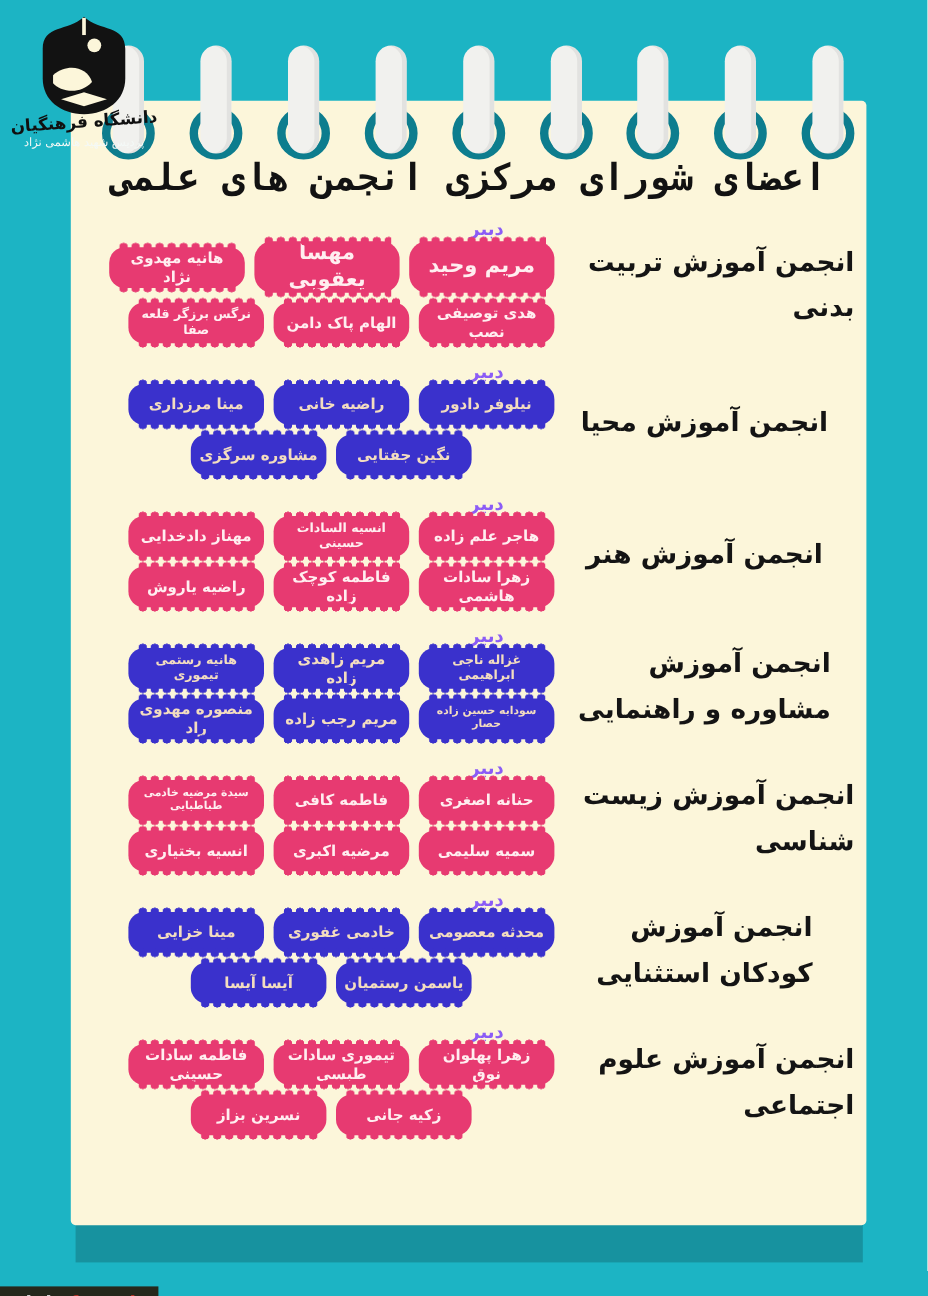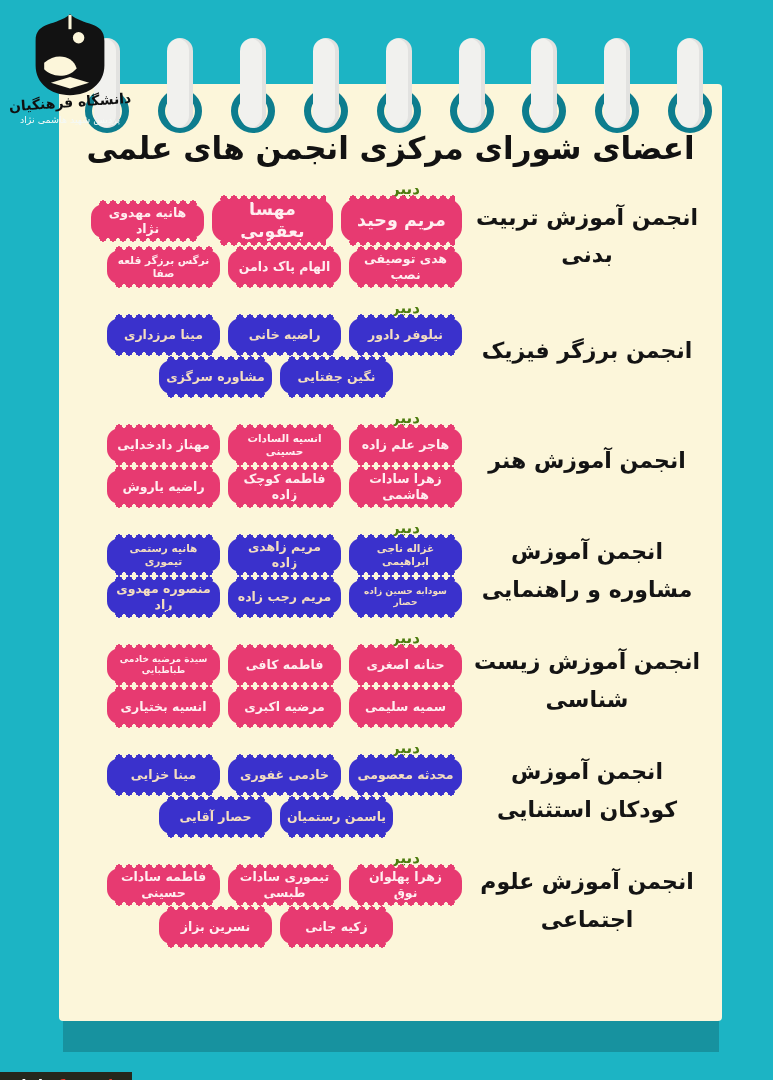--- a/index.html
+++ b/index.html
@@ -17,29 +17,29 @@
   .bar{position:absolute;width:26px;height:90px;background:#f1f1ee;border-radius:13px;top:38px;
        box-shadow:inset -4px 0 0 rgba(0,0,0,.06);}
 
   
   .logo{position:absolute;left:4px;top:12px;width:132px;z-index:4;text-align:center;}
   .logo svg{display:block;margin:0 auto;}
   .logo-uni{font-size:14px;font-weight:800;color:#101010;margin-top:-4px;transform:rotate(-4deg);}
   .logo-campus{font-size:9.5px;color:#f4f9f7;margin-top:4px;}
 
   
-  .main-title{margin:0 14px 14px 0;font-size:31px;font-weight:800;color:#121212;text-align:center;direction:rtl;}
+  .main-title{margin:0 14px 14px 0;font-size:31px;font-weight:800;color:#121212;text-align:center;direction:rtl;font-family:Liberation Mono, monospace;}
 
   
   .sections{display:flex;flex-direction:column;}
   .section{display:flex;direction:rtl;align-items:center;margin-bottom:7px;}
   .section-title{width:250px;flex:none;display:flex;align-items:center;justify-content:center;
-                 font-size:22px;font-weight:800;color:#141414;text-align:center;white-space:pre-line;line-height:1.7;}
+                 font-size:22px;font-weight:800;color:#141414;text-align:right;white-space:pre-line;line-height:1.7;}
   .pills-col{width:372px;flex:none;display:flex;flex-direction:column;align-items:flex-start;}
-  .secretary-label{width:113px;text-align:center;font-size:15px;font-weight:800;color:#4d7c0f;margin-bottom:1px;}
+  .secretary-label{width:113px;text-align:center;font-size:15px;font-weight:800;color:#8b5cf6;margin-bottom:1px;}
   .pill-row{display:flex;gap:8px;margin-bottom:8px;align-items:center;}
   .pill-row.center{width:100%;justify-content:center;}
 
   
   .pill{position:relative;box-sizing:border-box;width:113px;height:34px;border-radius:13px;
         display:flex;align-items:center;justify-content:center;text-align:center;
         font-size:12.5px;font-weight:700;padding:2px 6px;line-height:1.25;}
   .pill::before,.pill::after{content:"";position:absolute;left:7px;right:7px;height:8px;
         background-image:radial-gradient(circle 3.6px at 5px 4px,var(--c) 3.5px,rgba(0,0,0,0) 3.8px);
         background-size:10px 8px;background-repeat:repeat-x;}
@@ -77,21 +77,21 @@
               <div class="pill pink">هانیه مهدوی نژاد</div>
             </div>
             <div class="pill-row">
               <div class="pill pink">هدی توصیفی نصب</div>
               <div class="pill pink">الهام پاک دامن</div>
               <div class="pill pink small">نرگس برزگر قلعه صفا</div>
             </div>
           </div>
         </div>
         <div class="section">
-          <div class="section-title">انجمن برزگر فیزیک</div>
+          <div class="section-title">انجمن آموزش محیا</div>
           <div class="pills-col">
             <div class="secretary-label">دبیر</div>
             <div class="pill-row">
               <div class="pill blue">نیلوفر دادور</div>
               <div class="pill blue">راضیه خانی</div>
               <div class="pill blue">مینا مرزداری</div>
             </div>
             <div class="pill-row center">
               <div class="pill blue">نگین جفتایی</div>
               <div class="pill blue">مشاوره سرگزی</div>
@@ -152,21 +152,21 @@
 کودکان استثنایی</div>
           <div class="pills-col">
             <div class="secretary-label">دبیر</div>
             <div class="pill-row">
               <div class="pill blue">محدثه معصومی</div>
               <div class="pill blue">خادمی غفوری</div>
               <div class="pill blue">مینا خزایی</div>
             </div>
             <div class="pill-row center">
               <div class="pill blue">یاسمن رستمیان</div>
-              <div class="pill blue">حصار آقایی</div>
+              <div class="pill blue">آیسا آیسا</div>
             </div>
           </div>
         </div>
         <div class="section">
           <div class="section-title">انجمن آموزش علوم اجتماعی</div>
           <div class="pills-col">
             <div class="secretary-label">دبیر</div>
             <div class="pill-row">
               <div class="pill pink">زهرا پهلوان نوق</div>
               <div class="pill pink">تیموری سادات طبسی</div>

